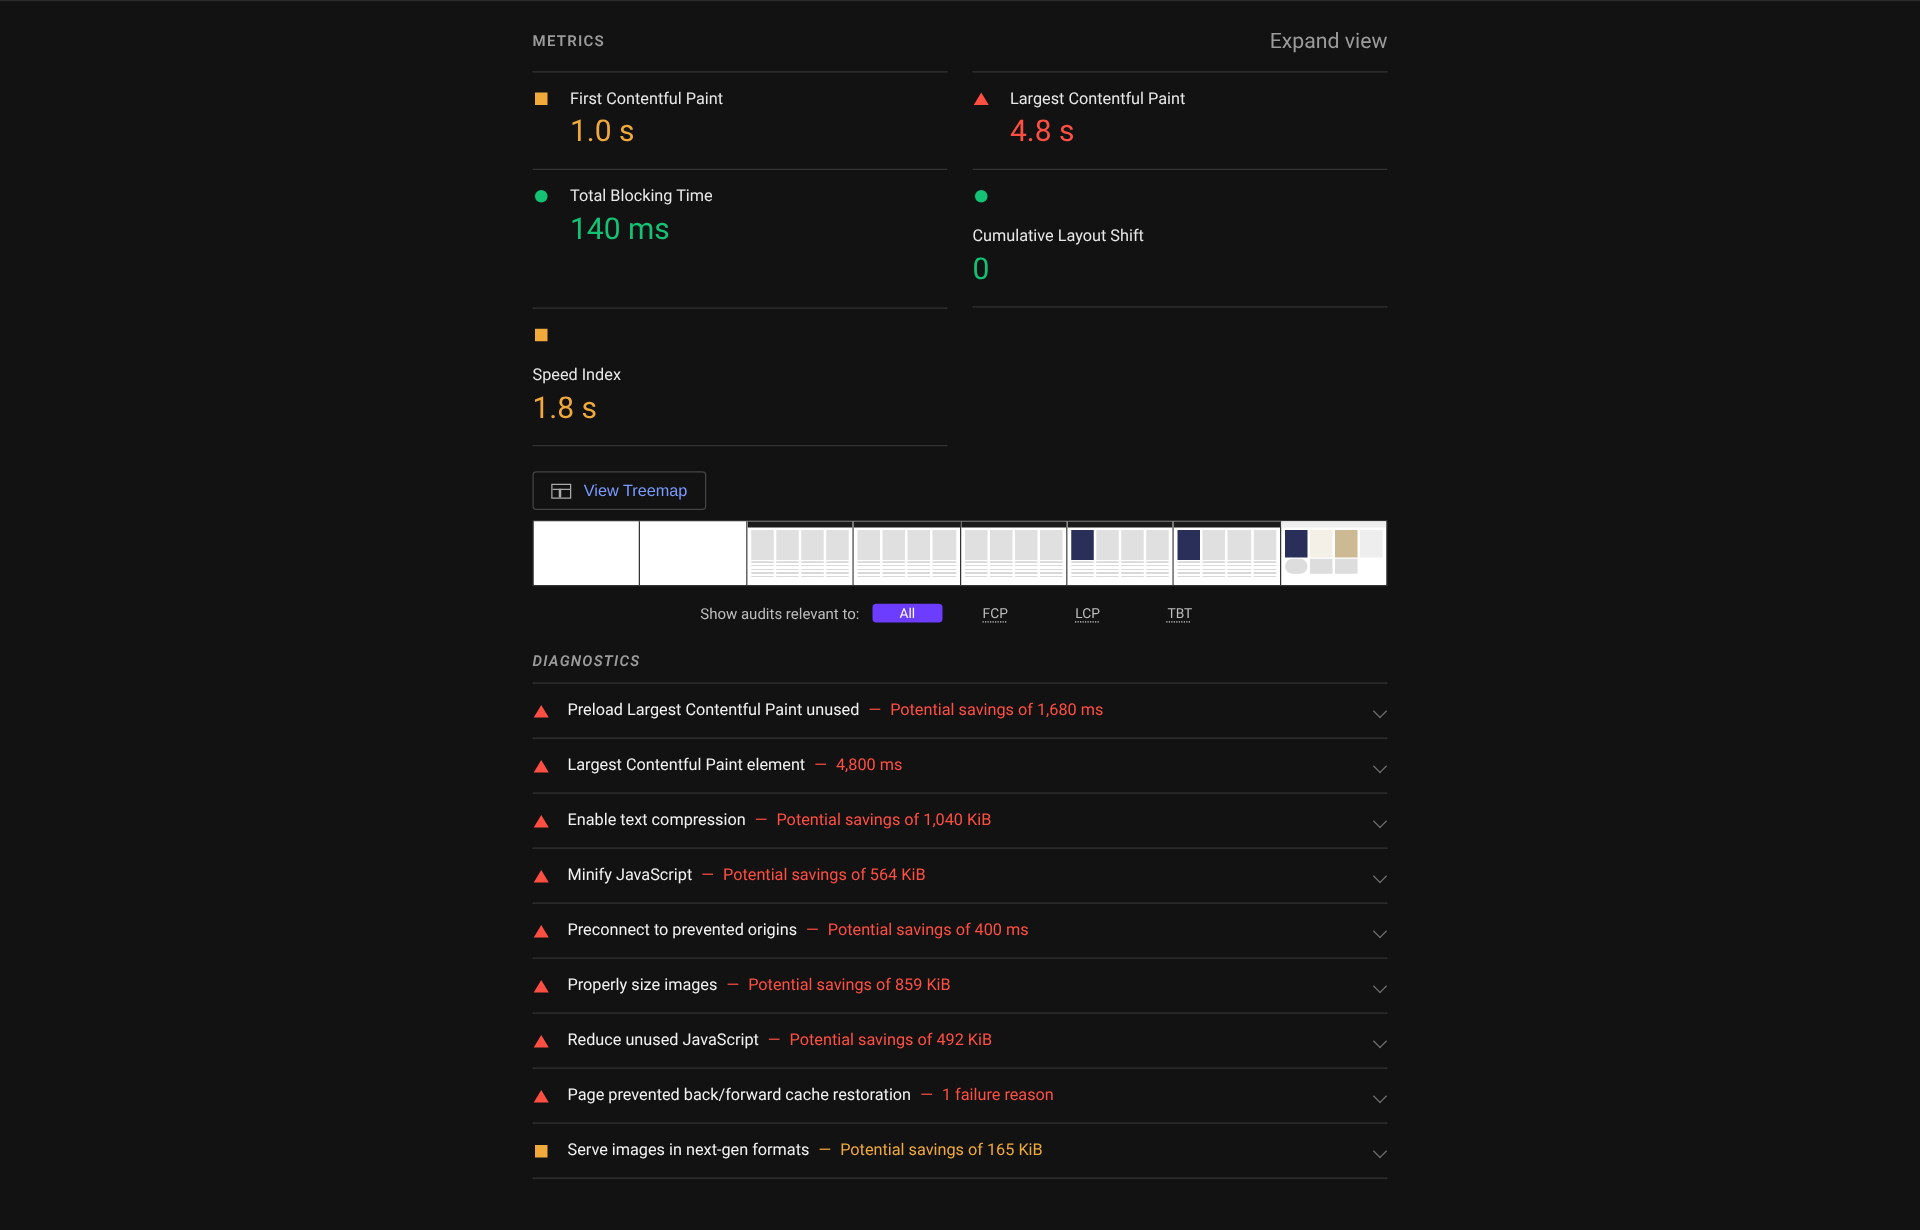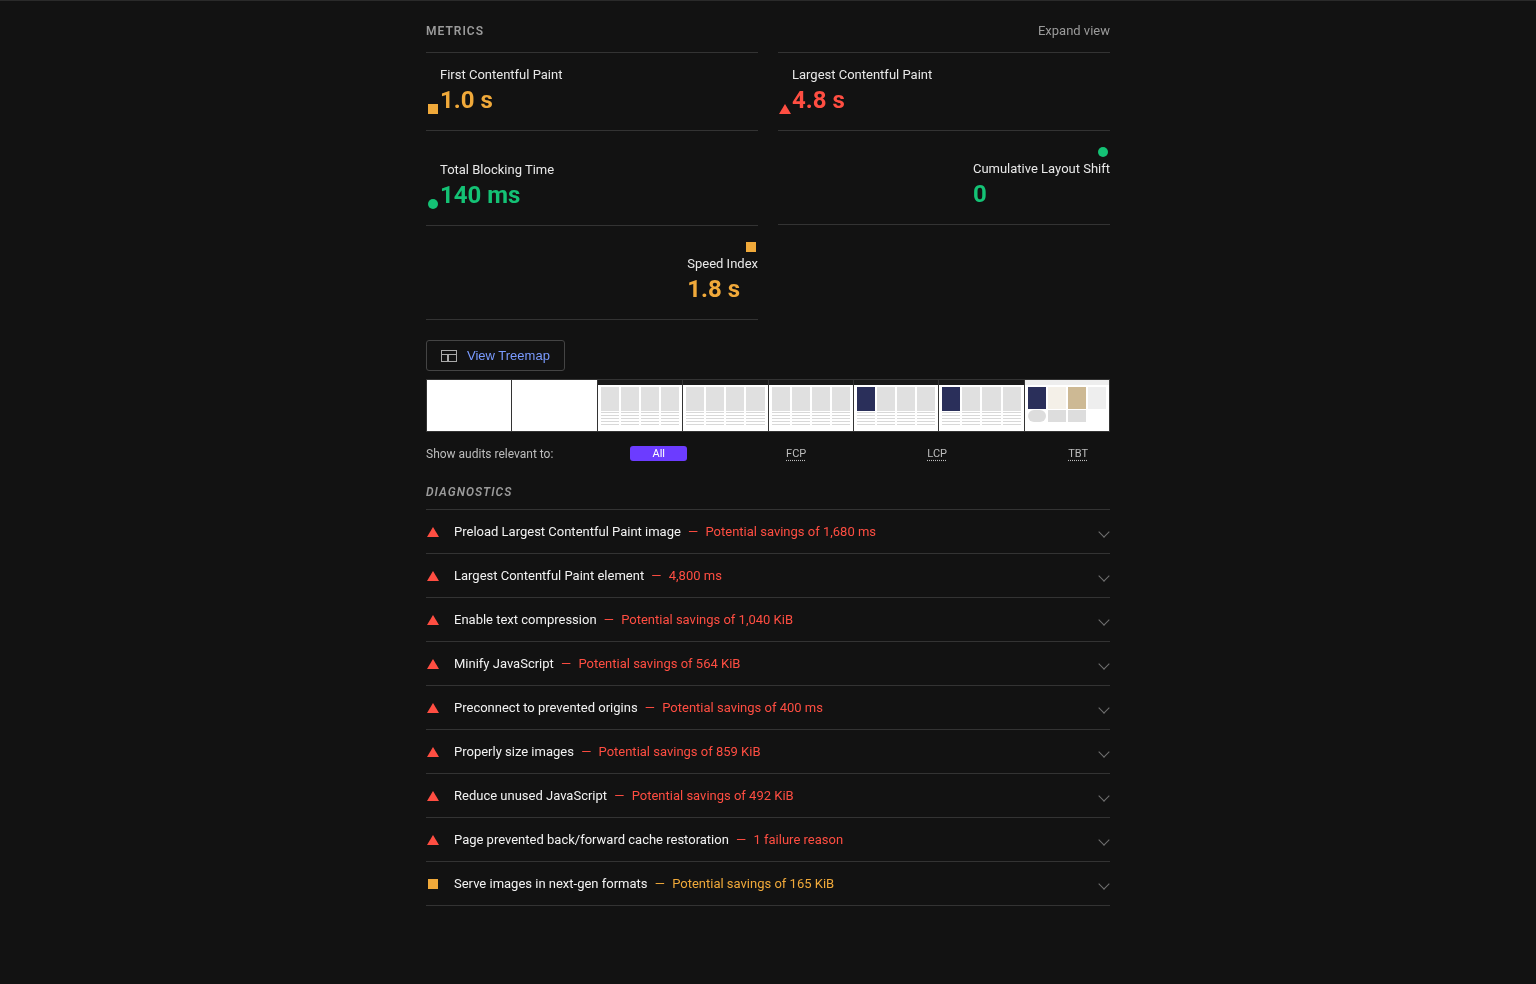--- a/index.html
+++ b/index.html
@@ -23,40 +23,41 @@
     align-items: center;
     margin-bottom: 14px;
   }
   .section-title {
     font-size: 12px;
     letter-spacing: 1px;
     color: #9b9b9b;
     font-weight: 600;
   }
   .expand-link {
-    font-size: 13px;
+    font-size: 17px;
     color: #9b9b9b;
     cursor: pointer;
   }
   .metrics-grid {
     display: grid;
     grid-template-columns: 1fr 1fr;
     column-gap: 20px;
   }
   .metric {
     border-top: 1px solid #333;
     padding: 14px 0 16px 0;
     display: flex;
-    align-items: flex-end;
+    align-items: flex-start;
+    gap: 16px;
   }
   .metric:nth-child(1), .metric:nth-child(2) { border-top: 1px solid #333; }
   .metric-icon { width: 14px; flex: 0 0 14px; margin-top: 2px; display:flex; justify-content:center; }
   .metric-body { flex: 1; }
   .metric-label { font-size: 13px; color: #e8e8e8; margin-bottom: 4px; }
-  .metric-value { font-size: 24px; font-weight: 700; }
+  .metric-value { font-size: 24px; font-weight: 400; }
   .val-avg { color: #f0a93a; }
   .val-fail { color: #ff4e42; }
   .val-pass { color: #14c275; }
   .metric-bottom-border { border-bottom: 1px solid #333; flex-direction: column; }
 
   .sq-avg { width:10px; height:10px; background:#f0a93a; }
   .tri-fail {
     width: 0; height: 0;
     border-left: 6px solid transparent;
     border-right: 6px solid transparent;
@@ -109,21 +110,21 @@
     display:flex; gap:2px;
   }
   .pcol { flex:1; display:flex; flex-direction:column; gap:1px; }
   .pbox { width:100%; background:#e0e0e0; }
   .pbox.dark { background:#2a2f5a; }
   .pbox.lines { background: repeating-linear-gradient(#d8d8d8, #d8d8d8 1px, #fff 1px, #fff 3px); }
 
   .filter-row {
     margin-top: 14px;
     display: flex;
-    justify-content: space-between;
+    justify-content: center;
     align-items: center;
     gap: 10px;
     font-size: 12px;
     color: #bdbdbd;
   }
   .filter-chip {
     padding: 1px 22px;
     border-radius: 3px;
     cursor: pointer;
     font-size: 11px;
@@ -376,21 +377,21 @@
   </div>
 
   
   <div class="diagnostics-title">DIAGNOSTICS</div>
 
   <div class="diag-list" id="diag-list">
       <div class="diag-row">
         <div class="diag-icon">
           <div class="tri-fail"></div>
         </div>
-        <div><span class="diag-title">Preload Largest Contentful Paint image</span><span class="diag-dash"> — </span><span class="diag-saving">Potential savings of 1,680 ms</span></div>
+        <div><span class="diag-title">Preload Largest Contentful Paint unused</span><span class="diag-dash"> — </span><span class="diag-saving">Potential savings of 1,680 ms</span></div>
         <div class="diag-spacer"></div>
         <div class="chevron"></div>
       </div>
       <div class="diag-row">
         <div class="diag-icon">
           <div class="tri-fail"></div>
         </div>
         <div><span class="diag-title">Largest Contentful Paint element</span><span class="diag-dash"> — </span><span class="diag-saving">4,800 ms</span></div>
         <div class="diag-spacer"></div>
         <div class="chevron"></div>

